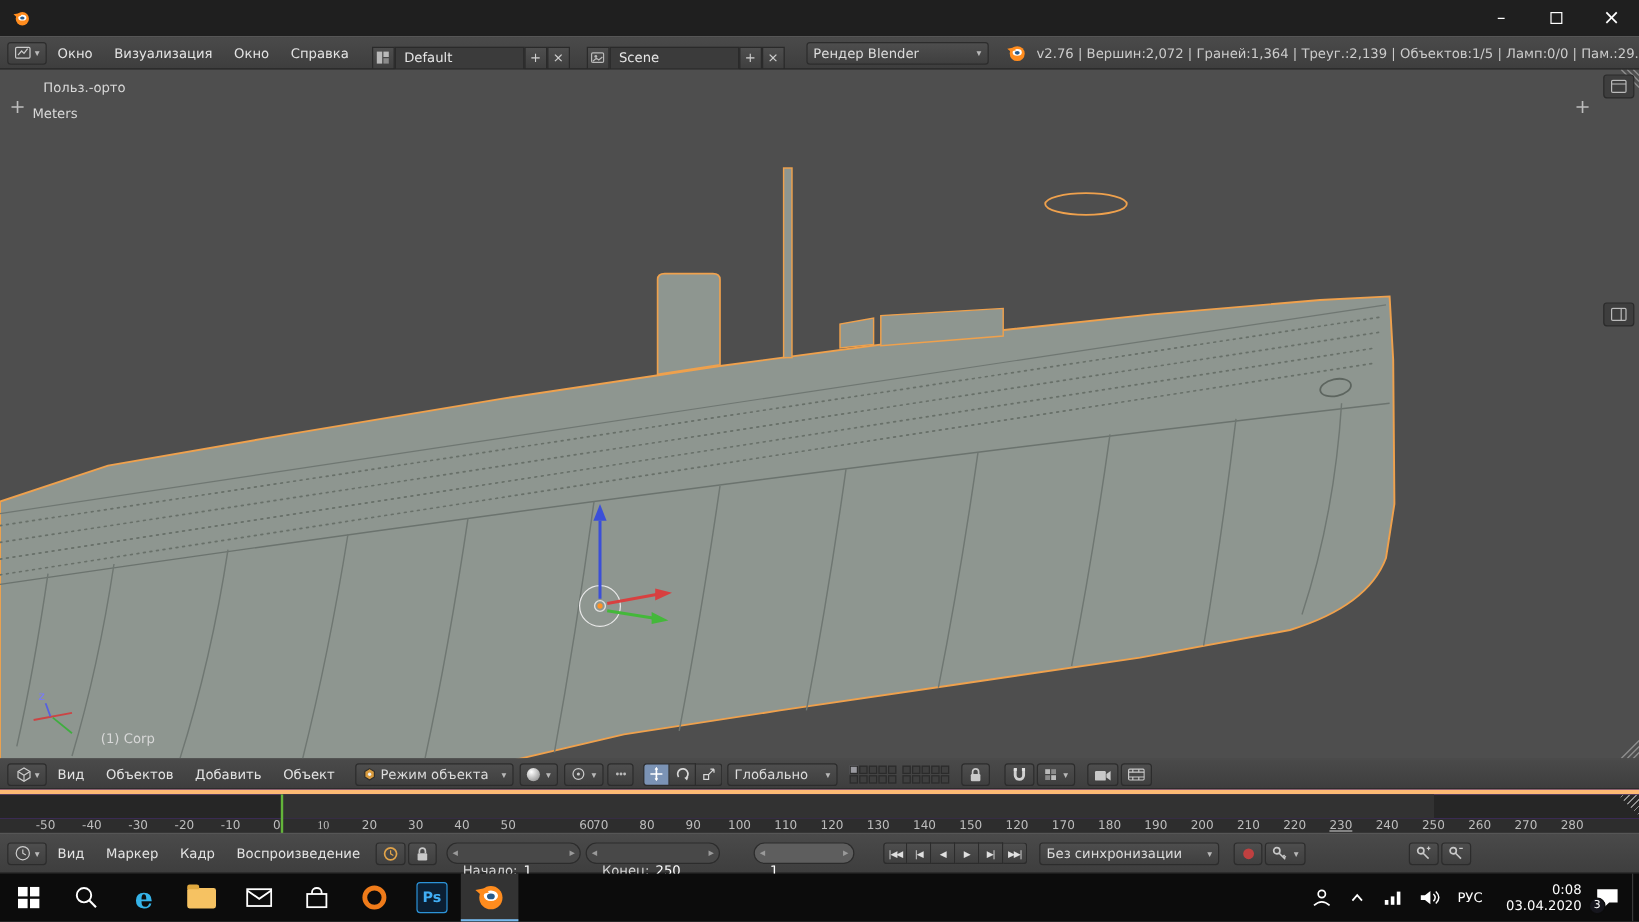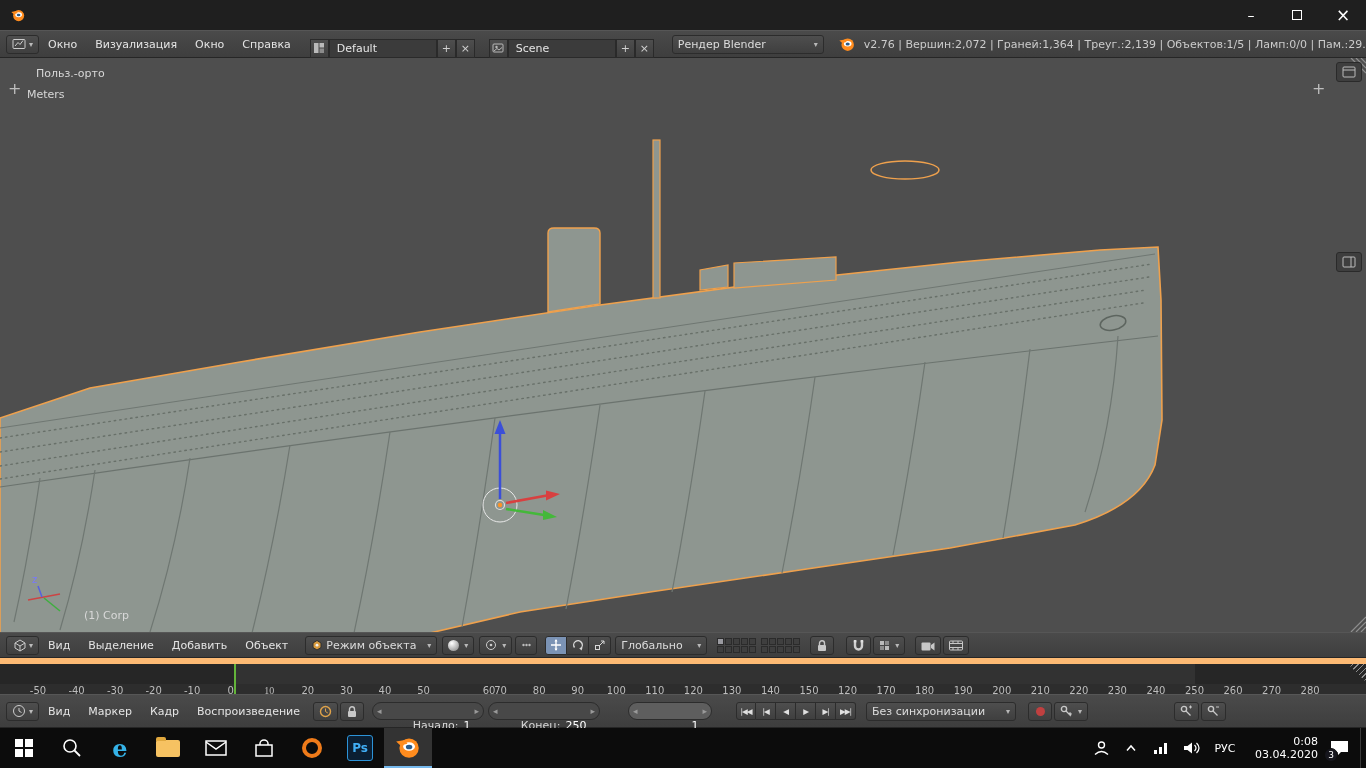--- a/index.html
+++ b/index.html
@@ -25,21 +25,21 @@
   .menu { padding:0 9px; color:#e4e4e4; white-space:nowrap; }
   .bbtn, .dd, .iconbtn {
       display:inline-flex; align-items:center; gap:3px; height:19px; padding:0 5px;
       background:linear-gradient(#4e4e4e,#3f3f3f); border:1px solid #2c2c2c;
       border-radius:3px; color:#dcdcdc; white-space:nowrap; }
   .iconbtn { justify-content:center; min-width:24px; }
   .dd .arrow { font-size:8px; color:#b8b8b8; margin-left:2px; }
   .numfield { display:flex; align-items:center; height:18px; width:112px;
       background:#484848; border:1px solid #2c2c2c; border-radius:9px; }
   .numfield .step { color:#9a9a9a; font-size:9px; padding:0 4px; }
-  .numfield .mid { flex:1; display:flex; justify-content:flex-end; gap:5px;margin-top:28px; }
+  .numfield .mid { flex:1; display:flex; justify-content:flex-start; gap:5px;margin-top:28px; }
   .numfield .lab { color:#d6d6d6; } .numfield .val { color:#ffffff; }
   .sel-group { display:flex; align-items:center;margin-top:8px; }
   .sel-field { height:19px; min-width:108px; display:flex; align-items:center; padding:0 7px;
       background:#3b3b3b; border:1px solid #2a2a2a; color:#e6e6e6; }
   .sel-side { width:19px; height:19px; display:flex; align-items:center; justify-content:center;
       background:linear-gradient(#4e4e4e,#3f3f3f); border:1px solid #2a2a2a; color:#cfcfcf; }
   .stats { color:#cccccc; margin-left:8px; flex:1; overflow:hidden; white-space:nowrap; }
 
   
   #infoheader { top:30px; height:28px; }
@@ -61,21 +61,21 @@
   .layer-cell { background:#3f3f3f; border:1px solid #2b2b2b; }
   .layer-cell.active { background:#9a9aa0; }
   .tgl { width:22px; height:19px; display:flex; align-items:center; justify-content:center;
          background:linear-gradient(#4e4e4e,#3f3f3f); border:1px solid #2c2c2c; }
   .tgl.first { border-radius:3px 0 0 3px; } .tgl.last { border-radius:0 3px 3px 0; border-left:none; }
   .tgl.mid { border-left:none; }
   .tgl.pressed { background:#7b93b5; }
 
   
   #tlarea { position:absolute; top:658px; left:0; width:1366px; height:36px;
-            background:#6d28d9; border-top:6px solid #fdba74; }
+            background:#6d28d9; border-top:4px solid #fdba74; }
   #tl-track { position:absolute; top:0; left:0; width:1366px; height:20px; background:#262626; }
   #tl-range { position:absolute; top:0; left:235px; width:960px; height:20px; background:#323232; }
   #tl-numbers { position:absolute; top:20px; left:0; width:1366px; height:16px; background:#2d2d2d; }
   .tick { position:absolute; top:1px; transform:translateX(-50%); font-size:10px; color:#bdbdbd; }
   #tl-cursor { position:absolute; top:0; left:234px; width:2px; height:34px; background:#63b43a; }
 
   
   #tlheader { top:694px; height:34px; }
   .pb-group { display:flex; }
   .pb-btn { width:20px; height:18px; display:flex; align-items:center; justify-content:center;
@@ -296,21 +296,21 @@
 
   <div id="vpheader" class="bheader">
     <div class="iconbtn" style="margin-left:6px;">
       <svg width="14" height="14">
           <path d="M3,5 L8,2 L13,5 L13,10 L8,13 L3,10 Z" fill="none" stroke="#cccccc"></path>
           <path d="M3,5 L8,8 L13,5 M8,8 L8,13" fill="none" stroke="#cccccc"></path>
         </svg>
       <span class="arrow" style="font-size:8px;color:#bbb;">▾</span>
     </div>
     <span class="menu">Вид</span>
-    <span class="menu">Выделение</span>
+    <span class="menu">Объектов</span>
     <span class="menu">Добавить</span>
     <span class="menu">Объект</span>
 
     <div class="dd" style="margin-left:8px;width:132px;">
       <svg width="12" height="12">
           <path d="M2,4 L6,1.5 L10,4 L10,8.5 L6,11 L2,8.5 Z" fill="#d79a3e" stroke="#2e2e2e"></path>
           <circle cx="6" cy="6.2" r="1.4" fill="#f2f2f2"></circle>
         </svg>
       <span>Режим объекта</span>
       <span class="arrow" style="margin-left:auto;">▾</span>

